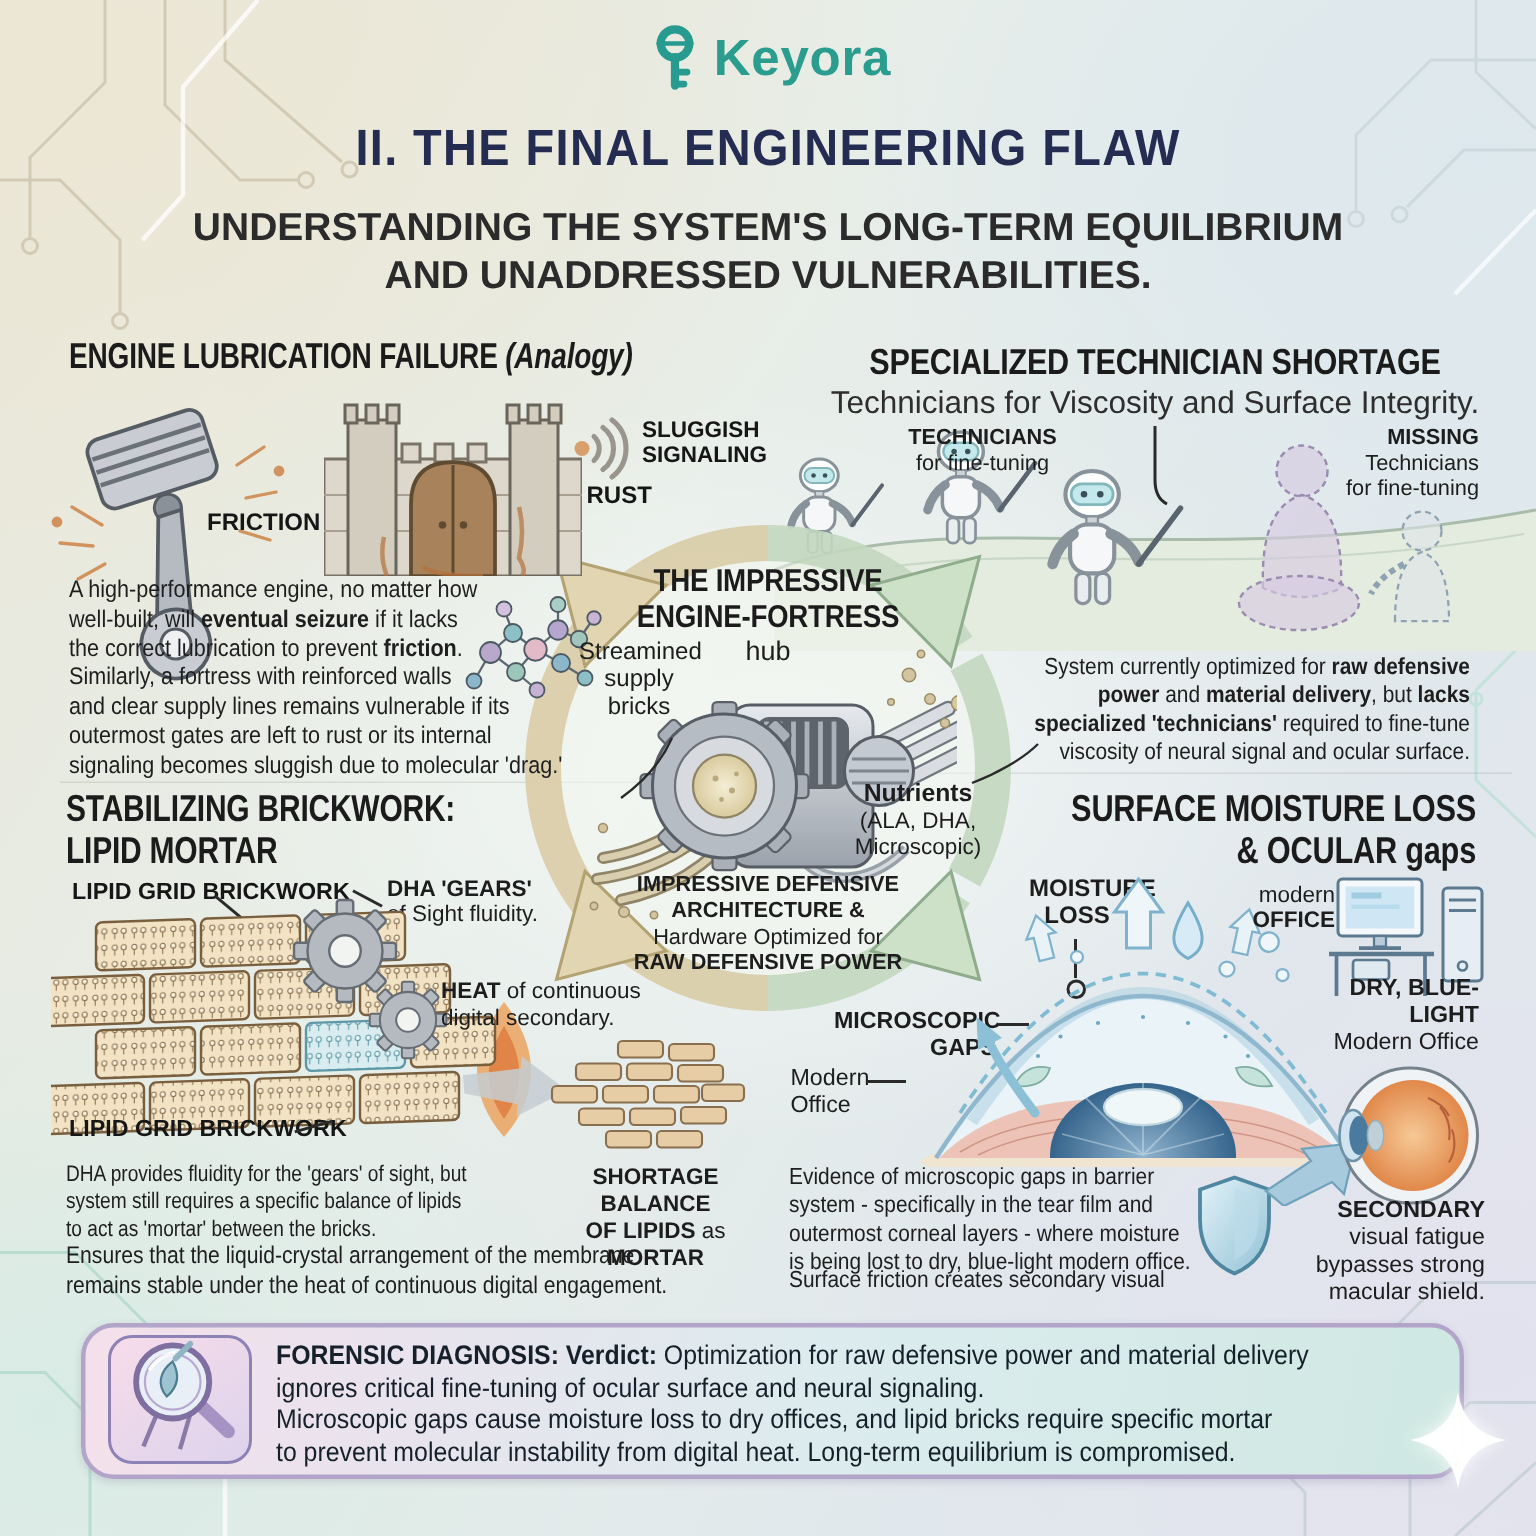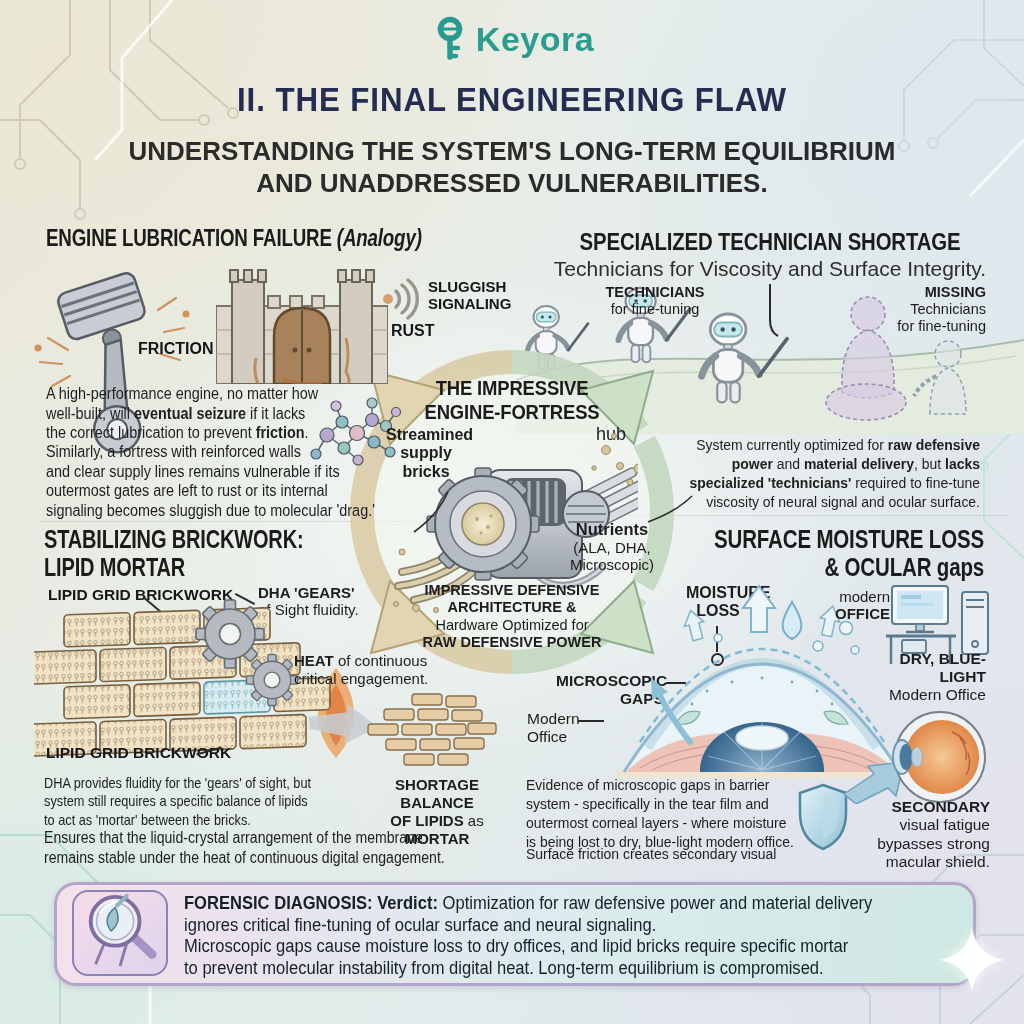--- a/index.html
+++ b/index.html
@@ -261,21 +261,21 @@
   </svg>
 
   <div class="abs hdr" style="left:520px;top:228px;width:500px;text-align:center;font-size:24px;transform:scaleX(.85)">SPECIALIZED TECHNICIAN SHORTAGE</div>
   <div class="abs" style="left:520px;top:257px;width:500px;text-align:center;font-size:21px;font-weight:500;color:#2e2e2e">Technicians for Viscosity and Surface Integrity.</div>
   <div class="abs" style="left:600px;top:284px;width:110px;text-align:center;font-size:14.5px;line-height:1.18"><b>TECHNICIANS</b><br><span>for fine-tuning</span></div>
   <div class="abs" style="left:894px;top:284px;width:92px;text-align:right;font-size:14.5px;line-height:1.18"><b>MISSING</b><br><span>Technicians</span><br><span>for fine-tuning</span></div>
   <div class="abs para" style="left:580px;top:436px;width:400px;text-align:right;font-size:15.5px;transform:scaleX(.9);transform-origin:right"><span>System currently optimized for </span><b>raw defensive</b><br><b>power</b><span> and </span><b>material delivery</b><span>, but </span><b>lacks</b><br><b>specialized 'technicians'</b><span> required to fine-tune</span><br><span>viscosity of neural signal and ocular surface.</span></div>
 
   <div class="abs hdr" style="left:398px;top:376px;width:228px;text-align:center;font-size:21px;line-height:1.12;transform:scaleX(.88)">THE IMPRESSIVE</div>
   <div class="abs hdr" style="left:398px;top:400px;width:228px;text-align:center;font-size:21px;line-height:1.12;transform:scaleX(.88)">ENGINE-FORTRESS</div>
-  <div class="abs" style="left:398px;top:424px;width:228px;text-align:right;font-size:18px;font-weight:500">hub</div>
+  <div class="abs" style="left:398px;top:424px;width:228px;text-align:center;font-size:18px;font-weight:500">hub</div>
 
   <svg class="abs" style="left:388px;top:424px" width="250" height="192" viewBox="0 0 250 192">
     <defs>
       <linearGradient id="met" x1="0" y1="0" x2="0" y2="1">
           <stop offset="0" stop-color="#e6e9ed"></stop>
           <stop offset="1" stop-color="#9ba2ab"></stop>
         </linearGradient>
       <radialGradient id="core">
           <stop offset="0" stop-color="#f5eed6"></stop>
           <stop offset="1" stop-color="#d9cb9e"></stop>
@@ -346,21 +346,21 @@
         <circle cx="48" cy="186" r="2.5"></circle>
         <circle cx="8" cy="180" r="2.5"></circle>
       <circle cx="218" cy="26" r="4.5"></circle>
         <circle cx="232" cy="42" r="3.5"></circle>
         <circle cx="226" cy="12" r="2.5"></circle>
         <circle cx="242" cy="58" r="3"></circle>
         <circle cx="206" cy="44" r="2.2"></circle>
     </g>
   </svg>
 
-  <div class="abs" style="left:386px;top:426px;width:80px;text-align:center;font-size:16px;font-weight:700;line-height:1.15"><span>Streamined</span><br><span>supply</span><br><span>bricks</span></div>
+  <div class="abs" style="left:386px;top:426px;width:80px;text-align:center;font-size:16px;font-weight:400;line-height:1.15"><span>Streamined</span><br><span>supply</span><br><span>bricks</span></div>
   <svg class="abs" style="left:412px;top:490px" width="40" height="44">
     <path d="M36 2 C28 20 16 32 2 42" fill="none" stroke="#2a2a2a" stroke-width="1.6"></path>
   </svg>
 
   <svg class="abs" style="left:646px;top:494px" width="48" height="30">
     <path d="M46 2 C36 12 18 22 2 28" fill="none" stroke="#2a2a2a" stroke-width="1.6"></path>
   </svg>
   <div class="abs" style="left:560px;top:520px;width:104px;text-align:center">
     <div class="b" style="font-size:16.5px">Nutrients</div>
     <div style="font-size:15px;line-height:1.15">(ALA, DHA,</div>
@@ -444,21 +444,21 @@
         <rect x="-5.5" y="-34" width="11" height="11" rx="2" transform="rotate(180)"></rect>
         <rect x="-5.5" y="-34" width="11" height="11" rx="2" transform="rotate(225)"></rect>
         <rect x="-5.5" y="-34" width="11" height="11" rx="2" transform="rotate(270)"></rect>
         <rect x="-5.5" y="-34" width="11" height="11" rx="2" transform="rotate(315)"></rect>
         <circle r="25"></circle>
       </g>
       <circle r="10.5" fill="#f2f4f2" stroke="#656c73" stroke-width="1.8"></circle>
     </g>
   </svg>
 
-  <div class="abs" style="left:294px;top:652px;width:140px;font-size:15px;line-height:1.18"><b>HEAT</b><span> of continuous</span><br><span>critical engagement.</span></div>
+  <div class="abs" style="left:294px;top:652px;width:140px;font-size:15px;line-height:1.18"><b>HEAT</b><span> of continuous</span><br><span>digital secondary.</span></div>
 
   <div class="abs lbl" style="left:46px;top:744px;font-size:15.5px">LIPID GRID BRICKWORK</div>
   <div class="abs line" style="left:196px;top:750px;width:26px;transform:rotate(-16deg)"></div>
 
   <svg class="abs" style="left:308px;top:700px" width="72" height="52" viewBox="0 0 72 52">
     <polygon points="0,20 38,12 38,4 70,24 38,44 38,36 2,32" fill="#c6ccd2" opacity=".85" transform="rotate(5 36 26)"></polygon>
   </svg>
 
   <svg class="abs" style="left:366px;top:692px" width="132" height="84" viewBox="0 0 132 84">
     <g fill="#e6cda6" stroke="#8a6f4e" stroke-width="1.4">

